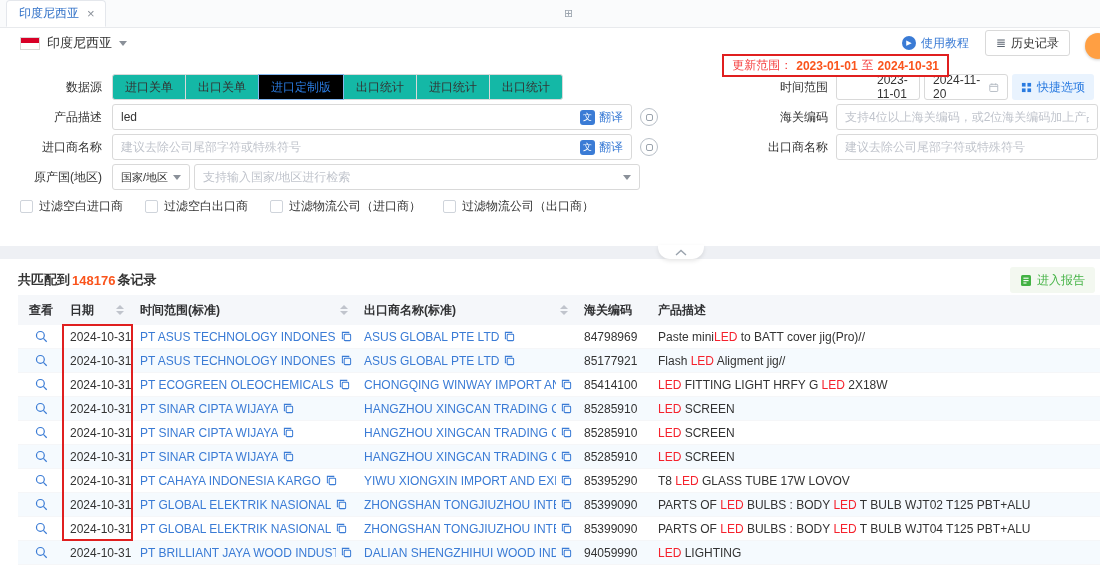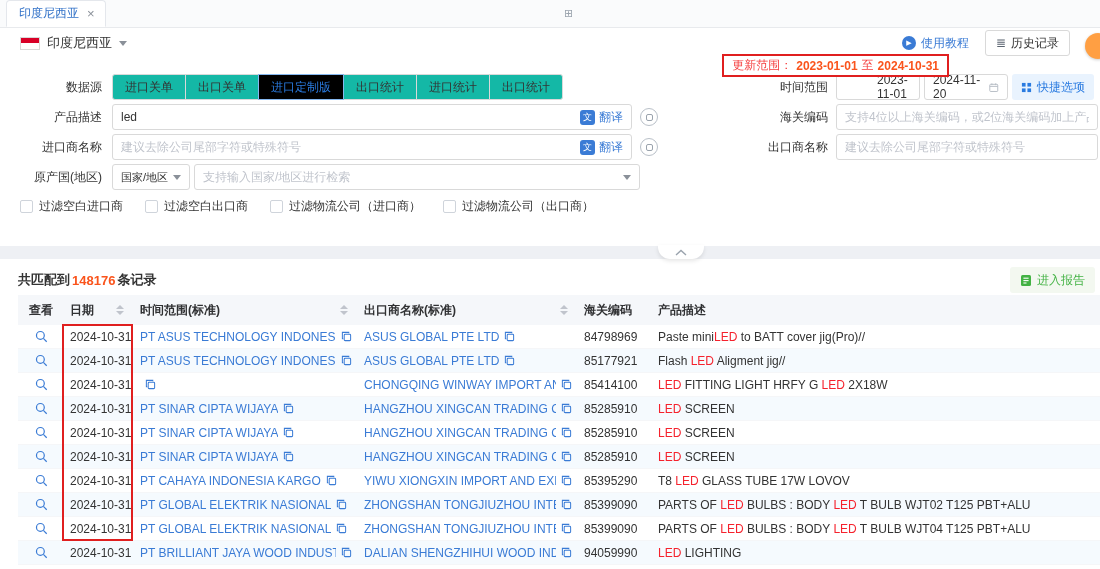--- a/index.html
+++ b/index.html
@@ -380,20 +380,21 @@
     <div class="td view-cell">
       <span class="view-btn">
         <svg width="13" height="13" viewBox="0 0 14 14">
                   <circle cx="5.8" cy="5.8" r="4.2" fill="none" stroke="#3a7bd5" stroke-width="1.3"></circle>
                   <line x1="9" y1="9" x2="12.6" y2="12.6" stroke="#3a7bd5" stroke-width="1.3"></line>
                 </svg>
       </span>
     </div>
     <div class="td">2024-10-31</div>
     <div class="td link-cell">
+      <span class="name">PT ECOGREEN OLEOCHEMICALS</span>
       <span class="copy-ico">
         <svg width="11" height="11" viewBox="0 0 12 12">
                   <rect x="3.5" y="3.5" width="7" height="7" rx="1" fill="none" stroke="#3a7bd5" stroke-width="1.1"></rect>
                   <path d="M8.5 2.5v-1h-7v7h1" fill="none" stroke="#3a7bd5" stroke-width="1.1"></path>
                 </svg>
       </span>
     </div>
     <div class="td link-cell">
       <span class="name">CHONGQING WINWAY IMPORT AND E...</span>
       <span class="copy-ico">

